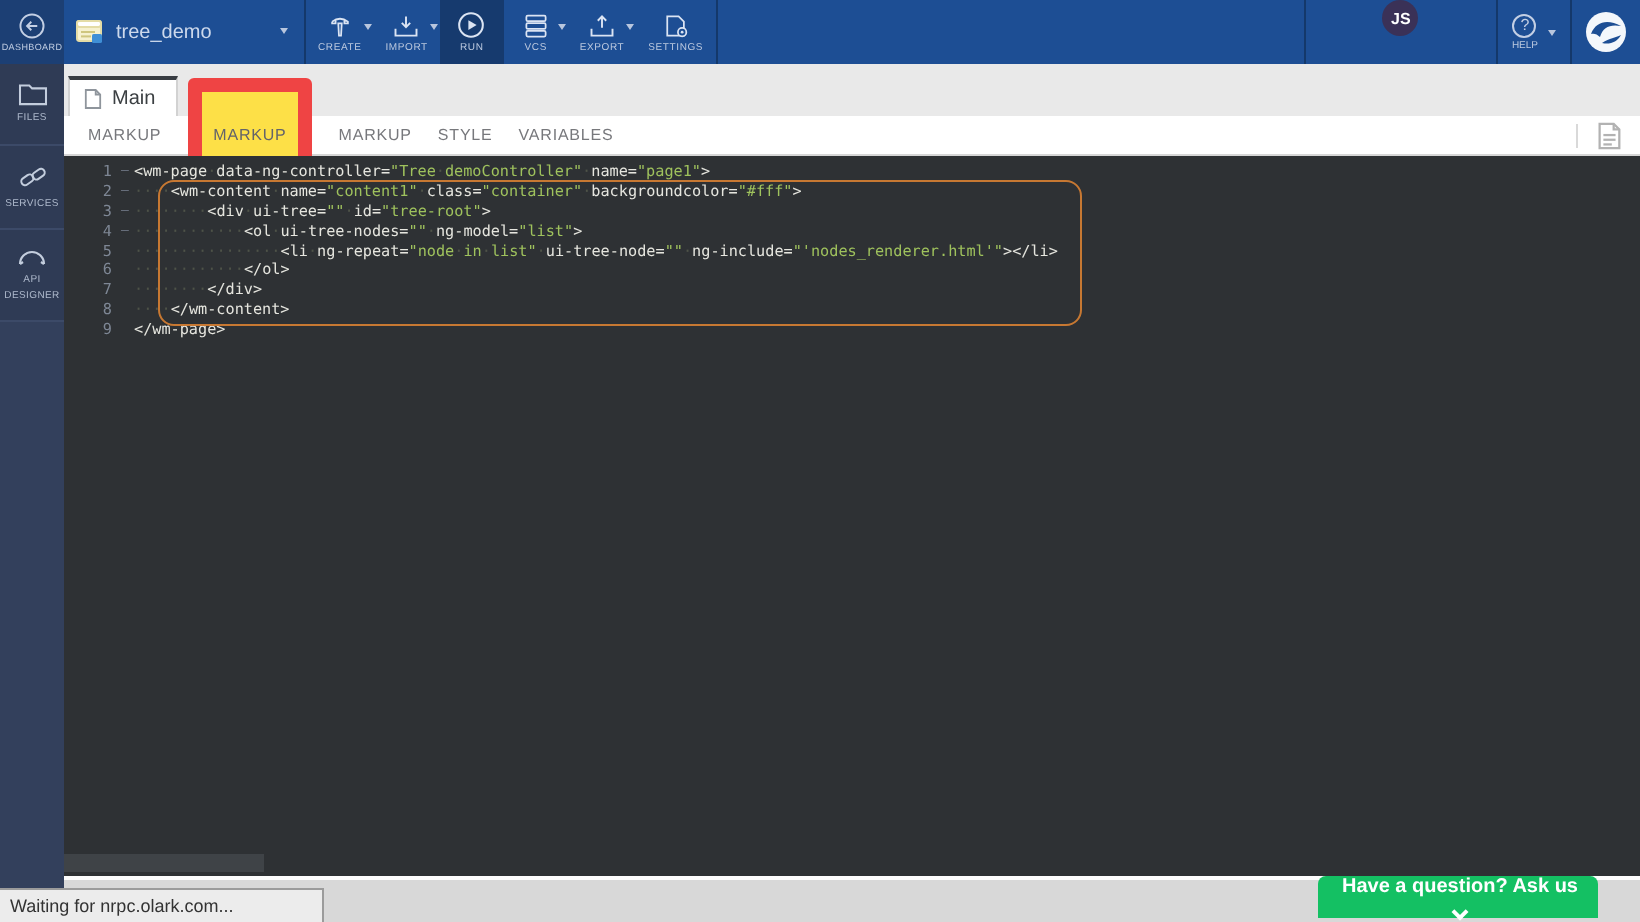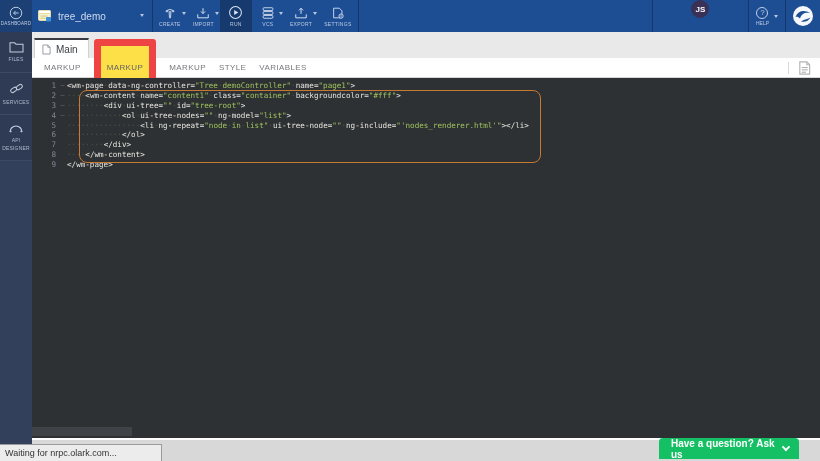--- a/index.html
+++ b/index.html
@@ -71,21 +71,21 @@
   .hscroll { position:absolute; left:0; top:349px; width:100px; height:9px; background:#3f4347; cursor:pointer; }
 
   
   .bottom-strip { position:absolute; left:0; top:438px; width:820px; height:23px; background:#d8d8d8;
                   border-top:2px solid #fdfdfd; z-index:1; }
   .status-box { position:absolute; left:0; top:444px; width:162px; height:17px; background:#ececec;
                 border-top:1px solid #9b9b9b; border-right:1px solid #9b9b9b; z-index:4;
                 font-size:9px; color:#333; display:flex; align-items:center; padding-left:5px; }
   .chat-btn { position:absolute; left:659px; top:438px; width:140px; height:21px; background:#14c063;
               border-radius:4px 4px 0 0; z-index:5; display:flex; align-items:center;
-              justify-content:space-between; padding:0 10px 0 12px; cursor:pointer; }
+              justify-content:space-between; padding:0 10px 0 12px; cursor:pointer;flex-direction:column; }
   .chat-btn .lbl { color:#fff; font-size:10px; font-weight:bold; }
   .chev-down { width:6px; height:6px; border-right:2px solid #fff; border-bottom:2px solid #fff;
                transform:rotate(45deg); margin-top:-3px; }
 
   svg { display:block; }
 </style>
 </head>
 <body>
 
 <div id="app">

